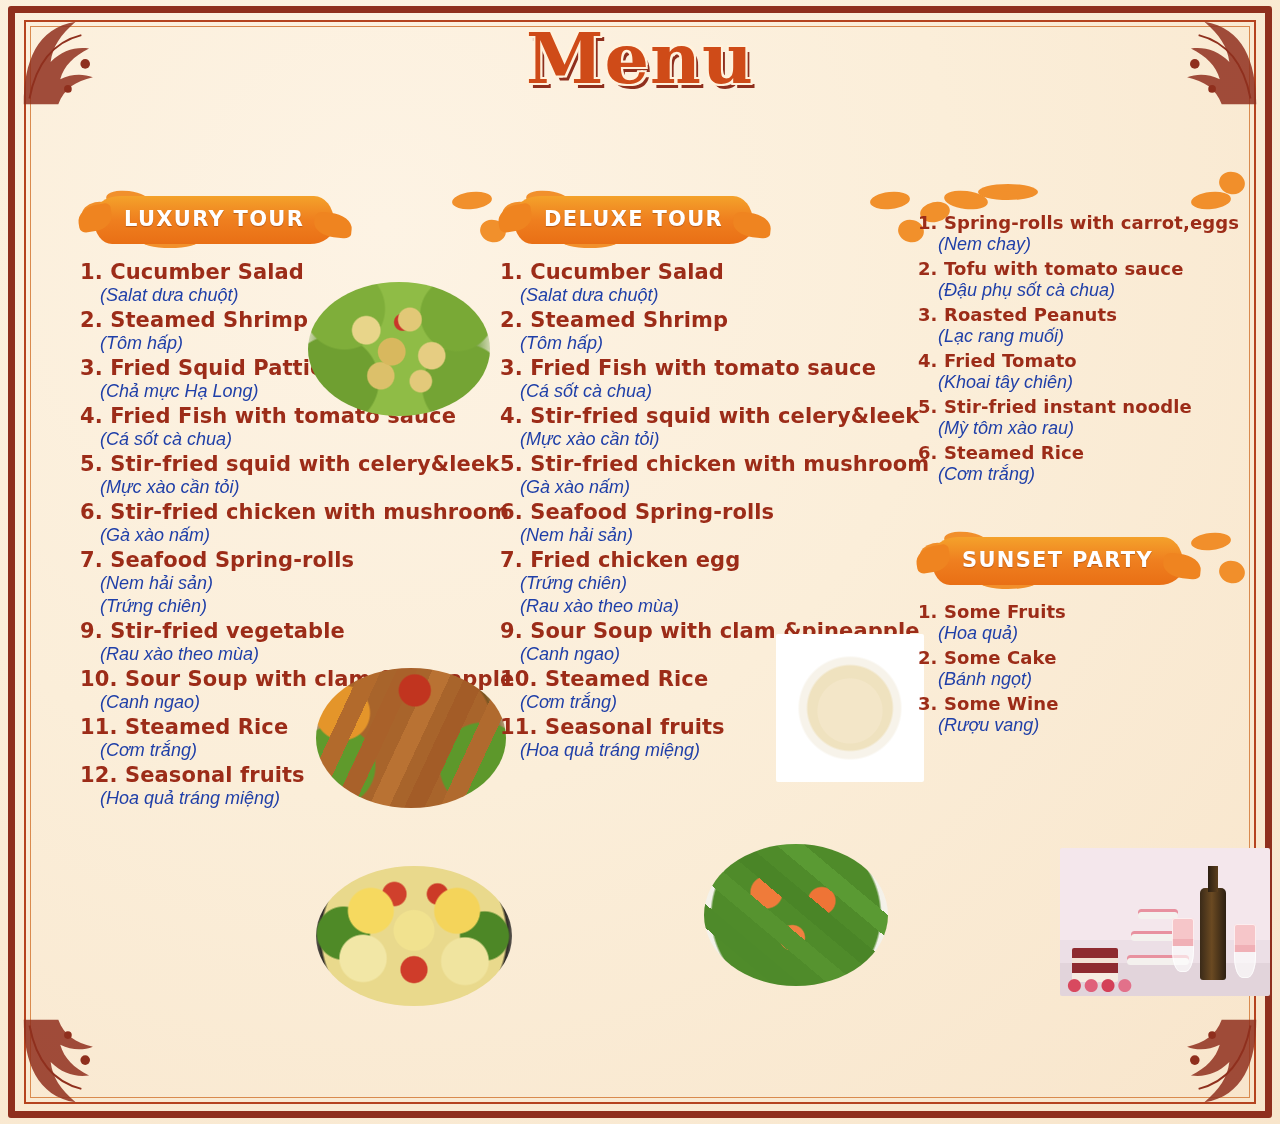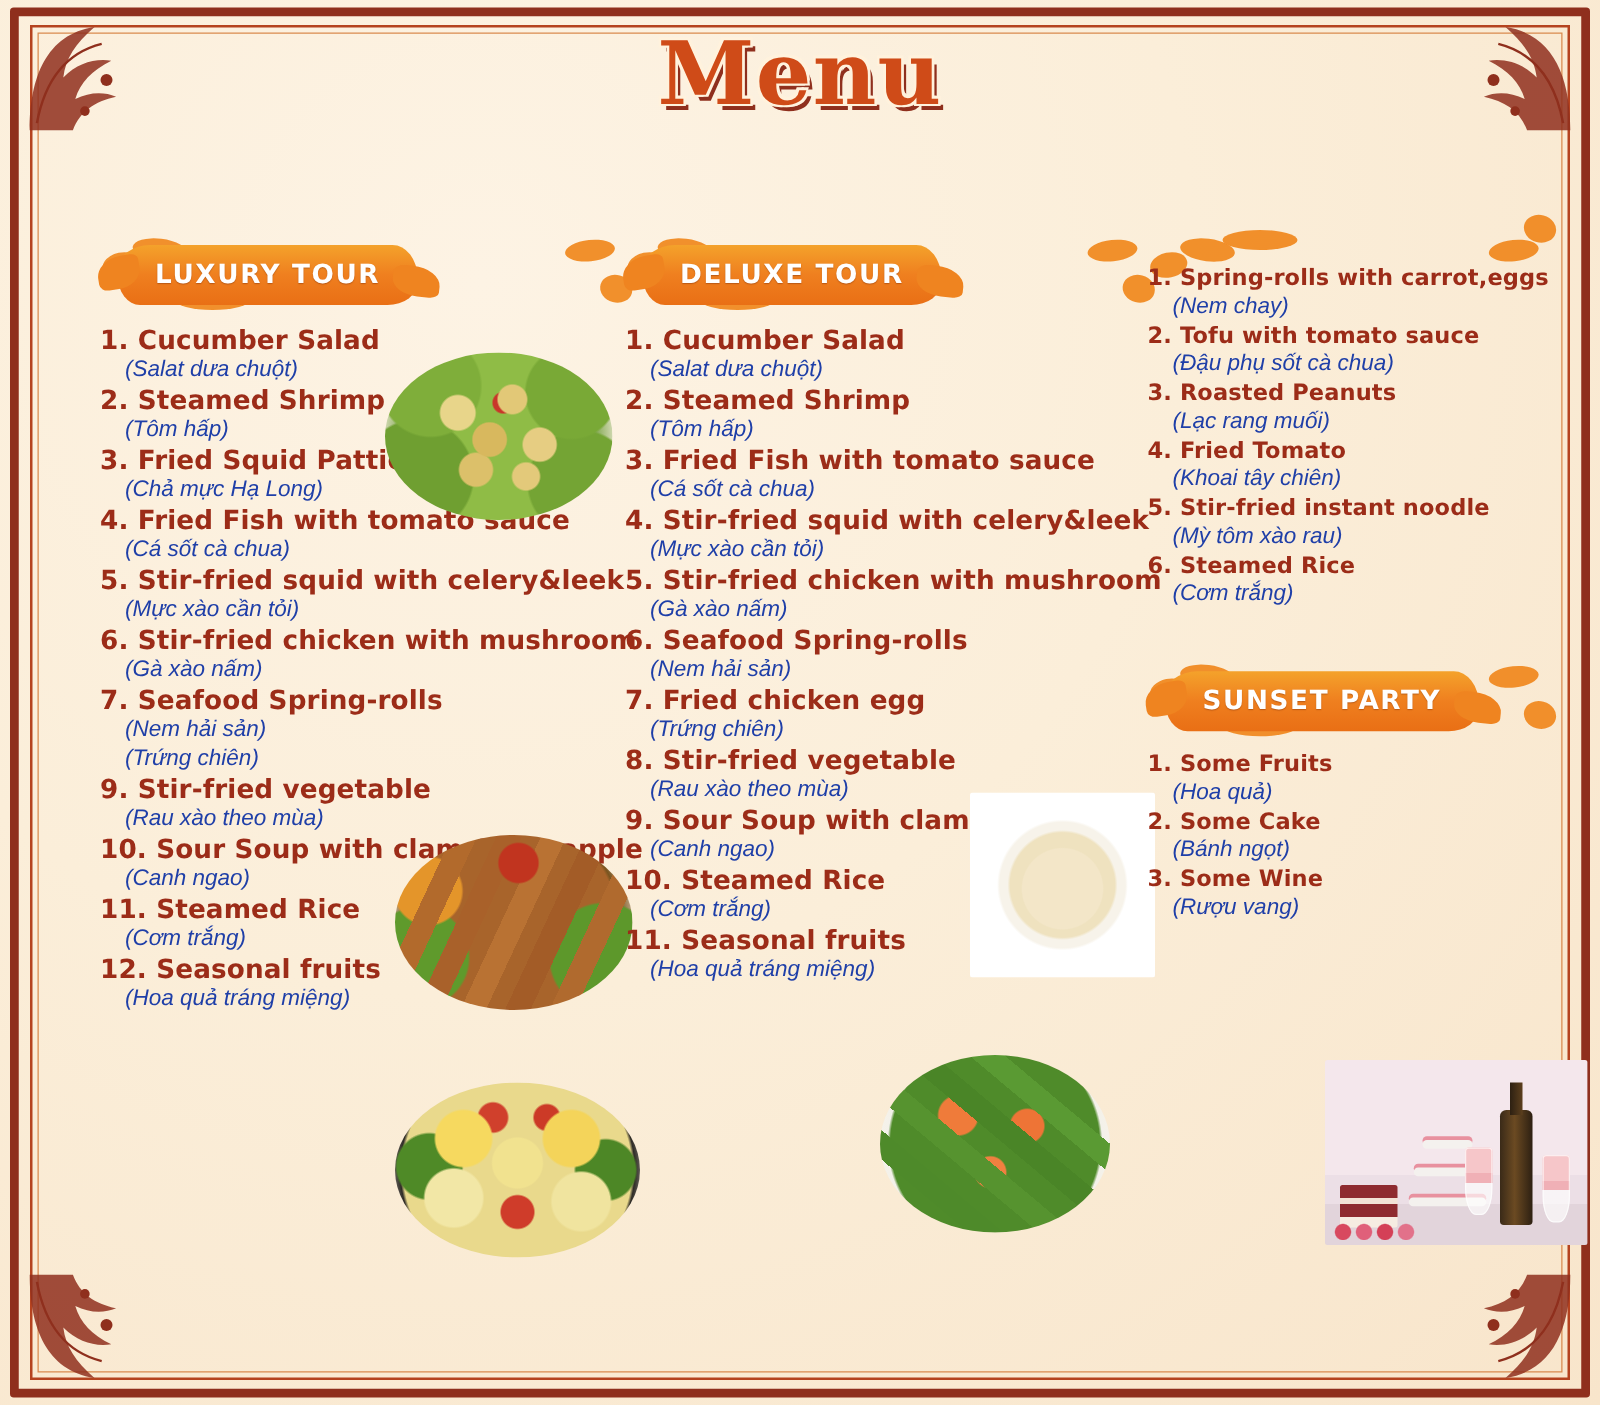--- a/index.html
+++ b/index.html
@@ -476,22 +476,20 @@
           <span class="en"><span class="num">6.</span>
           <span>Seafood Spring-rolls</span></span>
           <span class="vi">(Nem hải sản)</span>
         </li>
         <li>
           <span class="en"><span class="num">7.</span>
           <span>Fried chicken egg</span></span>
           <span class="vi">(Trứng chiên)</span>
         </li>
         <li>
-          <span class="en"><span class="num">8.</span>
-          <span>Stir-fried vegetable</span></span>
           <span class="vi">(Rau xào theo mùa)</span>
         </li>
         <li>
           <span class="en"><span class="num">9.</span>
           <span>Sour Soup with clam &amp;pineapple</span></span>
           <span class="vi">(Canh ngao)</span>
         </li>
         <li>
           <span class="en"><span class="num">10.</span>
           <span>Steamed Rice</span></span>

